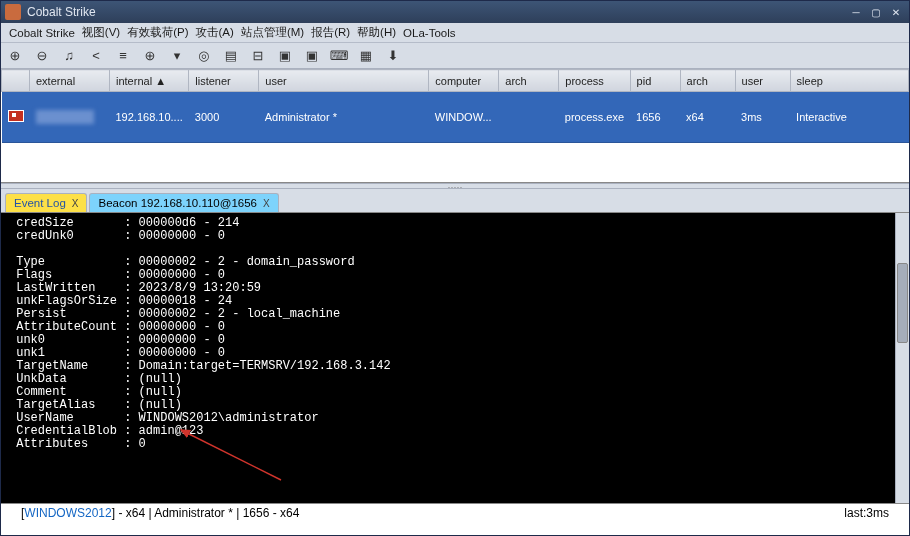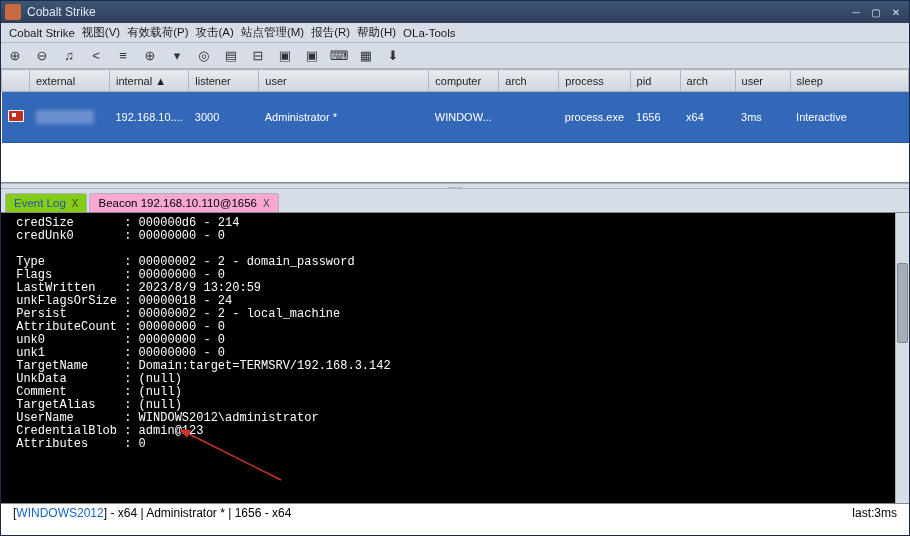--- a/index.html
+++ b/index.html
@@ -15,27 +15,27 @@
 .toolbar .ticon { width: 16px; height: 16px; display: flex; align-items: center; justify-content: center; font-size: 13px; color: #333; }
 .upper { height: 114px; background: #fff; border-bottom: 1px solid #888; overflow: auto; }
 .table { width: 100%; border-collapse: collapse; font-size: 11px; }
 .table th { background: linear-gradient(#e8ebf0, #d0d5de); border: 1px solid #b0b6c2; padding: 2px 6px; text-align: left; font-weight: normal; color: #222; height: 22px; }
 .table td { padding: 18px 6px; background: #3367b8; color: #fff; height: 18px; border-bottom: 1px solid #2a5599; }
 .rowicon { width: 16px; height: 12px; background: #c43020; display: inline-block; border: 1px solid #fff; position: relative; }
 .rowicon::after { content: ""; position: absolute; left: 3px; top: 2px; width: 4px; height: 4px; background: #fff; }
 .splitter { height: 6px; background: #d7dde6; border-top: 1px solid #aab1bf; border-bottom: 1px solid #aab1bf; position: relative; }
 .splitter::after { content: "·····"; position: absolute; left: 50%; transform: translateX(-50%); font-size: 9px; color: #777; line-height: 6px; }
 .tabs { background: #d7dde6; height: 24px; display: flex; align-items: flex-end; padding: 0 4px; border-bottom: 1px solid #888; }
-.tab { padding: 3px 8px; font-size: 11.5px; border: 1px solid #aab1bf; border-bottom: none; margin-right: 2px; background: #84cc16; display: flex; align-items: center; gap: 6px; border-radius: 3px 3px 0 0; }
+.tab { padding: 3px 8px; font-size: 11.5px; border: 1px solid #aab1bf; border-bottom: none; margin-right: 2px; background: #fde047; display: flex; align-items: center; gap: 6px; border-radius: 3px 3px 0 0; }
 .tab.t1 { color: #2453a6; }
-.tab.active { background: #f9a8d4; }
+.tab.active { background: #7dd3fc; }
 .tab .x { font-size: 10px; color: #444; }
 .console { background: #000; height: 290px; overflow: auto; padding: 4px 8px; font-family: "Consolas", "Courier New", monospace; font-size: 12px; color: #fff; white-space: pre; line-height: 13px; position: relative; }
 .arrow { position: absolute; left: 170px; top: 212px; pointer-events: none; }
-.statusbar { height: 18px; background: #fff; border-top: 1px solid #888; font-family: "Consolas", monospace; font-size: 12px; padding: 0 12px; display: flex; align-items: center; }
+.statusbar { height: 18px; background: #fff; border-top: 1px solid #888; font-family: "Consolas", monospace; font-size: 12px; padding: 0 20px; display: flex; align-items: center; }
 .statusbar .sb-left { flex: 1; }
 .statusbar .hl { color: #1466c4; }
 .scrollbar { position: absolute; right: 0; top: 0; bottom: 0; width: 14px; background: #d7dde6; border-left: 1px solid #aab1bf; }
 .scrollbar .thumb { background: #a5adba; border: 1px solid #888; margin: 1px; height: 80px; margin-top: 50px; border-radius: 2px; }
 .console-wrap { position: relative; }
 .blur { width: 58px; height: 14px; background: #6b90cf; display: inline-block; filter: blur(2px); vertical-align: middle; }
 </style>
 </head>
 <body>
 

